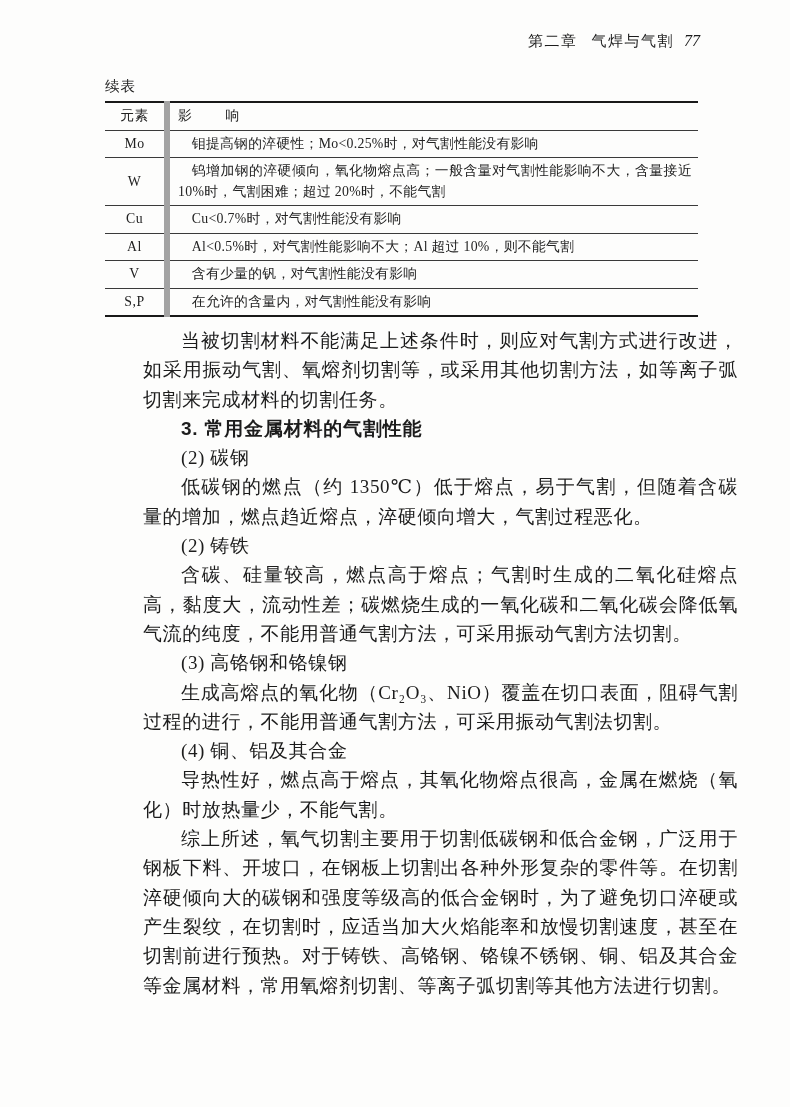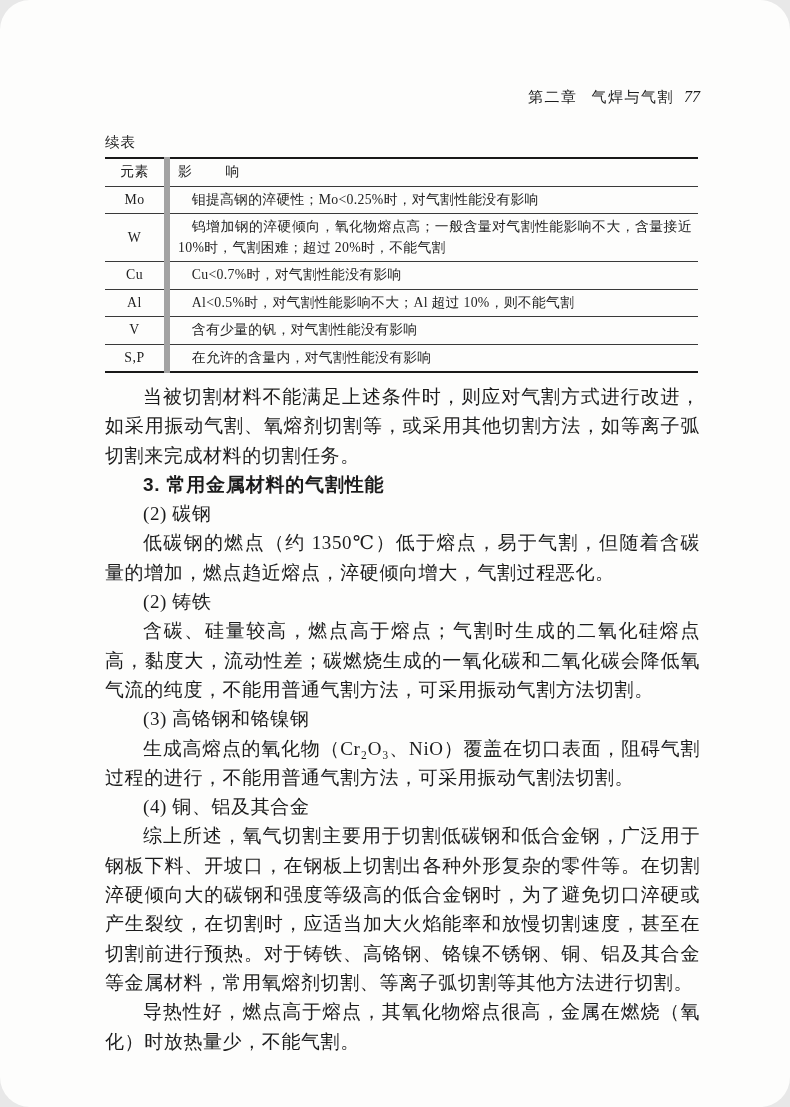--- a/index.html
+++ b/index.html
@@ -3,24 +3,23 @@
 <meta charset="utf-8">
 <style>
   html, body { margin: 0; padding: 0; }
   body { background: #e8e8e8; }
   .page {
     width: 790px; height: 1107px;
     background: #fdfdfc;
     color: #1c1c1c;
     font-family: "Liberation Serif", "DejaVu Serif", serif;
     box-sizing: border-box;
-    padding: 88px 90px 0 105px;
+    padding: 32px 90px 0 105px;
     position: relative;
     overflow: hidden;
-    border-radius: 30px;
   }
   .page-header {
     text-align: right;
     font-size: 15px;
     letter-spacing: 1.5px;
     white-space: nowrap;
   }
   .page-header .chapter { margin-right: 14px; }
   .page-header .pagenum {
     font-style: italic;
@@ -59,20 +58,21 @@
     letter-spacing: 0.3px;
   }
   td.ef.hdr { text-indent: 0; letter-spacing: 2px; }
   .body-text {
     margin-top: 9px;
     width: 595px;
     font-size: 19px;
     line-height: 29.3px;
     text-align: justify;
     letter-spacing: 0.6px;
+    margin-left: 38px;
   }
   .para  { text-indent: 2em; }
   .sub   { text-indent: 2em; }
   .heading {
     text-indent: 2em;
     font-family: "Liberation Sans", "DejaVu Sans", sans-serif;
     font-weight: bold;
     letter-spacing: 0.8px;
   }
 </style>
@@ -123,17 +123,17 @@
   <div class="body-text">
     <div class="para">当被切割材料不能满足上述条件时，则应对气割方式进行改进，如采用振动气割、氧熔剂切割等，或采用其他切割方法，如等离子弧切割来完成材料的切割任务。</div>
     <div class="heading">3. 常用金属材料的气割性能</div>
     <div class="sub">(2) 碳钢</div>
     <div class="para">低碳钢的燃点（约 1350℃）低于熔点，易于气割，但随着含碳量的增加，燃点趋近熔点，淬硬倾向增大，气割过程恶化。</div>
     <div class="sub">(2) 铸铁</div>
     <div class="para">含碳、硅量较高，燃点高于熔点；气割时生成的二氧化硅熔点高，黏度大，流动性差；碳燃烧生成的一氧化碳和二氧化碳会降低氧气流的纯度，不能用普通气割方法，可采用振动气割方法切割。</div>
     <div class="sub">(3) 高铬钢和铬镍钢</div>
     <div class="para">生成高熔点的氧化物（Cr₂O₃、NiO）覆盖在切口表面，阻碍气割过程的进行，不能用普通气割方法，可采用振动气割法切割。</div>
     <div class="sub">(4) 铜、铝及其合金</div>
+    <div class="para">导热性好，燃点高于熔点，其氧化物熔点很高，金属在燃烧（氧化）时放热量少，不能气割。</div>
     <div class="para">综上所述，氧气切割主要用于切割低碳钢和低合金钢，广泛用于钢板下料、开坡口，在钢板上切割出各种外形复杂的零件等。在切割淬硬倾向大的碳钢和强度等级高的低合金钢时，为了避免切口淬硬或产生裂纹，在切割时，应适当加大火焰能率和放慢切割速度，甚至在切割前进行预热。对于铸铁、高铬钢、铬镍不锈钢、铜、铝及其合金等金属材料，常用氧熔剂切割、等离子弧切割等其他方法进行切割。</div>
-    <div class="para">导热性好，燃点高于熔点，其氧化物熔点很高，金属在燃烧（氧化）时放热量少，不能气割。</div>
   </div>
 
 </div>
 
 </body></html>

